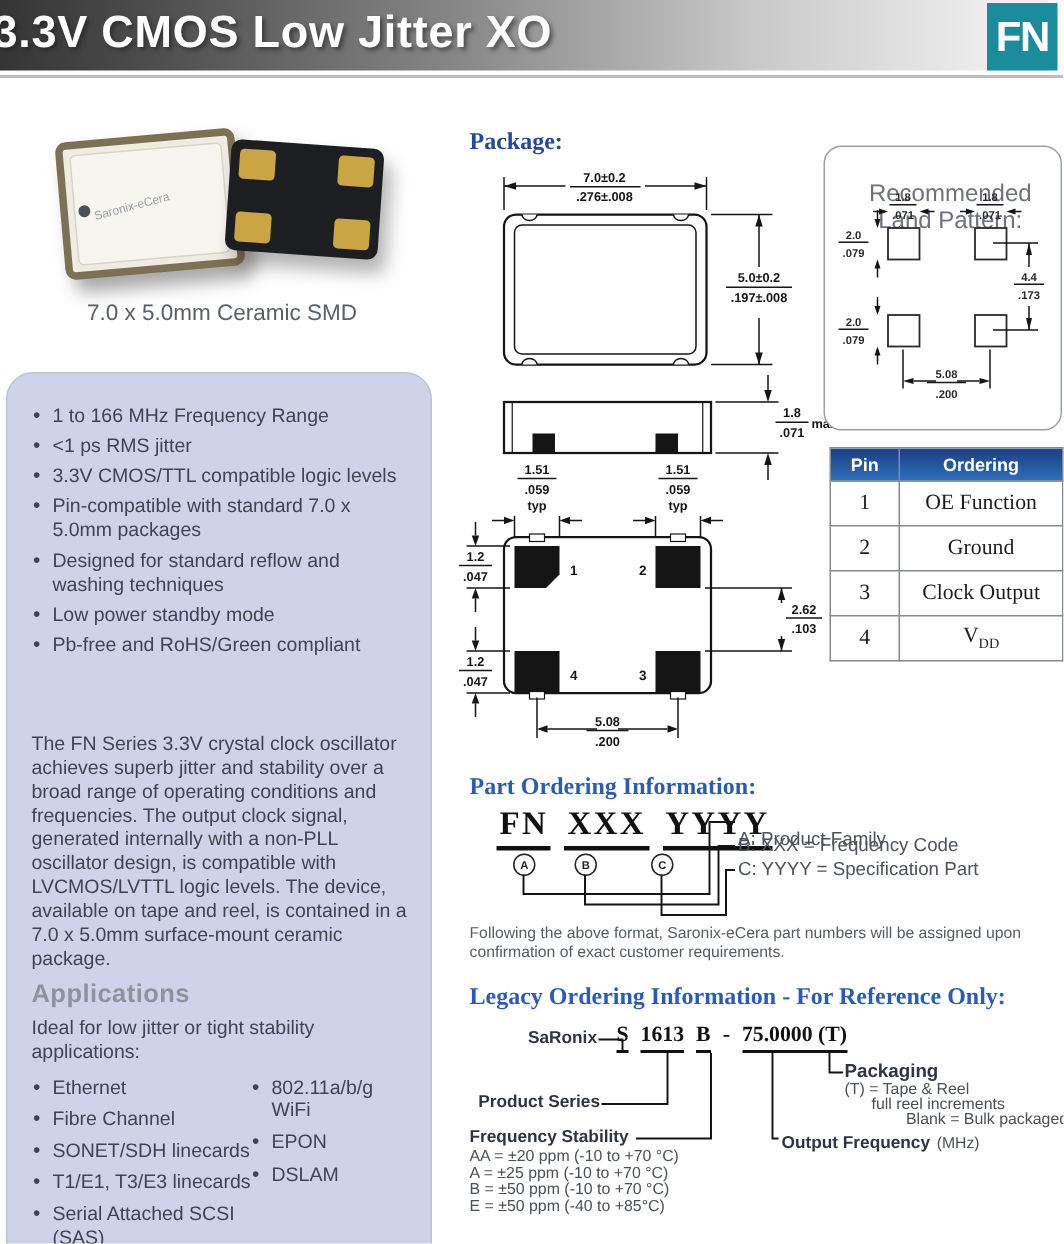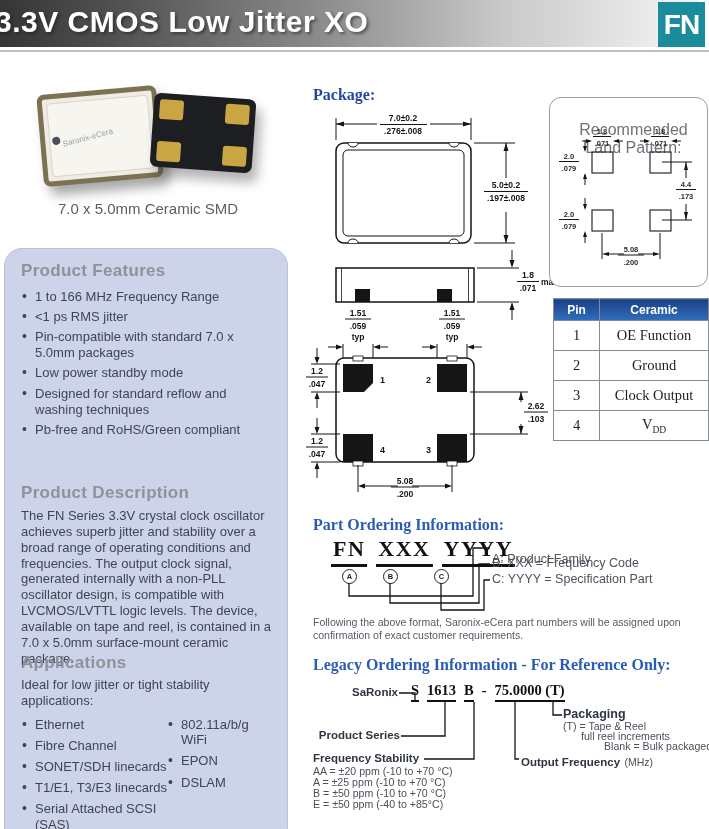--- a/index.html
+++ b/index.html
@@ -104,33 +104,32 @@
   <span class="pad" style="left:6px;top:6px;"></span>
   <span class="pad" style="right:6px;top:6px;"></span>
   <span class="pad" style="left:6px;bottom:6px;"></span>
   <span class="pad" style="right:6px;bottom:6px;"></span>
 </div>
 <div class="abs caption">7.0 x 5.0mm Ceramic SMD</div>
 
 <div class="abs panel">
 
   <div class="sec" style="top:12px;">
-    <div class="gray-h">Product Features</div>
     <ul class="blist">
       <li>1 to 166 MHz Frequency Range</li>
       <li>&lt;1 ps RMS jitter</li>
+      <li>3.3V CMOS/TTL compatible logic levels</li>
       <li>Pin-compatible with standard 7.0 x 5.0mm packages</li>
+      <li>Designed for standard reflow and washing techniques</li>
       <li>Low power standby mode</li>
-      <li>Designed for standard reflow and washing techniques</li>
       <li>Pb-free and RoHS/Green compliant</li>
     </ul>
   </div>
 
   <div class="sec" style="top:234px;">
-    <div class="gray-h">Product Description</div>
     <div class="body-txt">The FN Series 3.3V crystal clock oscillator achieves superb jitter and stability over a broad range of operating conditions and frequencies. The output clock signal, generated internally with a non-PLL oscillator design, is compatible with LVCMOS/LVTTL logic levels.  The device, available on tape and reel, is contained in a 7.0 x 5.0mm surface-mount ceramic package.</div>
   </div>
 
   <div class="sec" style="top:404px;">
     <div class="gray-h">Applications</div>
     <div class="body-txt" style="margin-top:4px;">Ideal for low jitter or tight stability applications:</div>
     <div class="appcols">
       <ul class="blist alist appcol1" style="margin-top:2px;">
         <li>Ethernet</li>
         <li>Fibre Channel</li>
@@ -300,21 +299,21 @@
       <text class="dts" x="79" y="139">.200</text>
     </g>
   </svg>
 </div>
 
 <div class="abs" style="left:553px;top:294px;">
   <table class="pins">
     <thead>
       <tr>
         <th class="cpin">Pin</th>
-        <th class="cfn">Ceramic</th>
+        <th class="cfn">Ordering</th>
       </tr>
     </thead>
     <tbody>
       <tr>
         <td>1</td>
         <td>OE Function</td>
       </tr>
       <tr>
         <td>2</td>
         <td>Ground</td>

